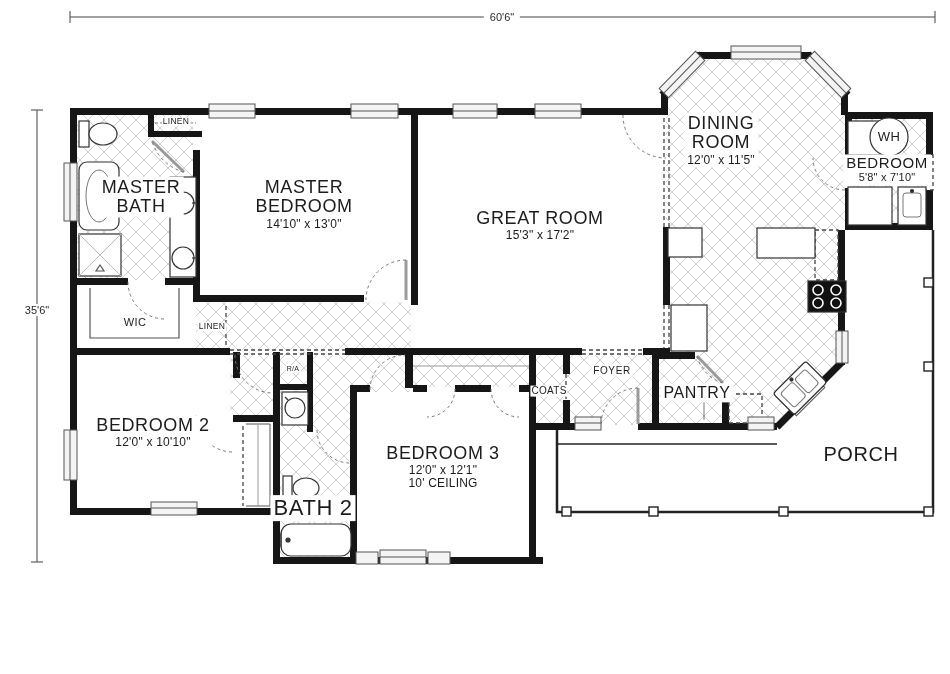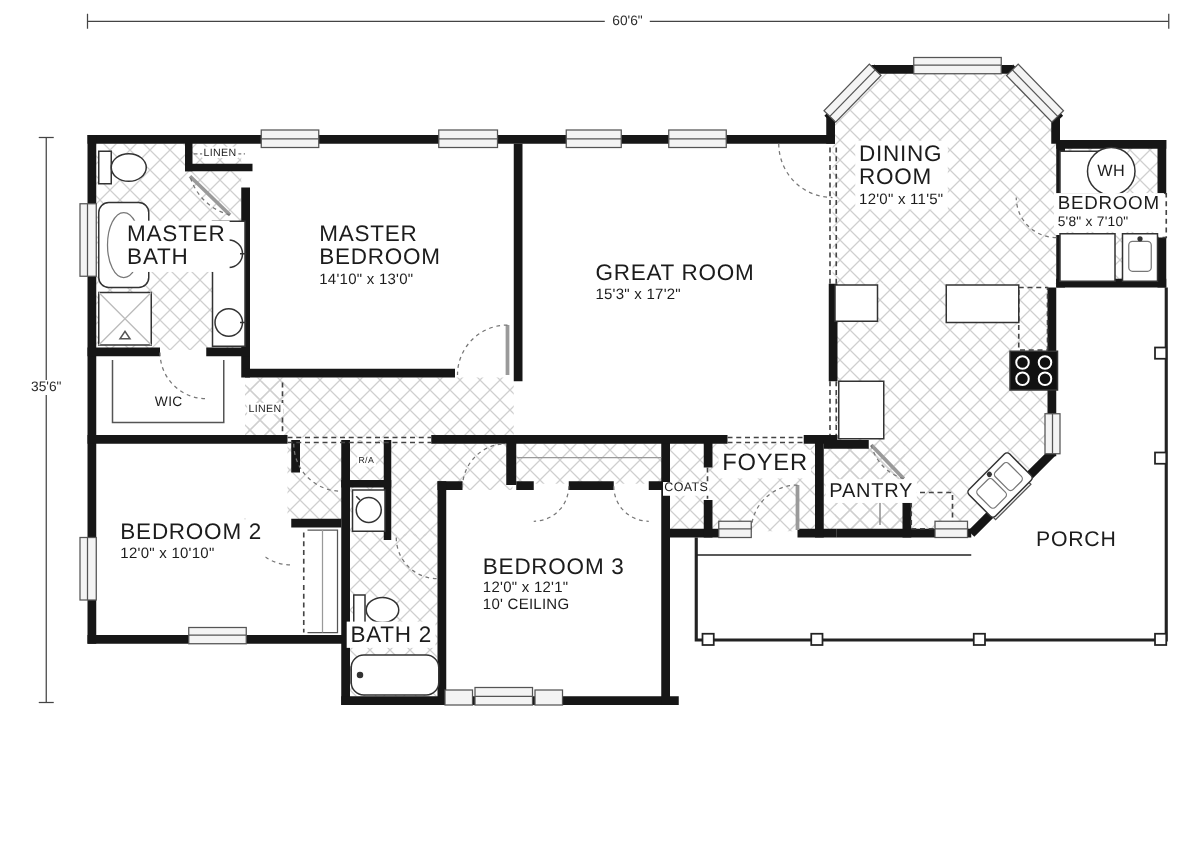--- a/index.html
+++ b/index.html
@@ -1,19 +1,19 @@
 <!DOCTYPE html>
 <html><head>
 <meta charset="utf-8">
 <style>
   html,body{margin:0;padding:0;background:#fff}
   .plan{position:relative;width:950px;height:674px;background:#fff;
         font-family:"Liberation Sans",sans-serif;overflow:hidden}
   .plan svg{position:absolute;left:0;top:0}
-  .lbl{position:absolute;transform:translate(-50%,-50%);
+  .lbl{position:absolute;transform:translate(-50%,-50%);text-align:center;
        white-space:nowrap;color:#1c1c1c;background:#fff;line-height:1.08;
        padding:1px 3px;z-index:5}
   .lbl .name{letter-spacing:.6px}
   .lbl .dims{font-size:12px;letter-spacing:.2px;font-weight:400;margin-top:1px}
   .dim-lbl{position:absolute;transform:translate(-50%,-50%);background:#fff;
        font-size:11px;color:#2b2b2b;padding:0 6px;z-index:5}
   .small{letter-spacing:.3px}
 </style>
 </head>
 <body>
@@ -300,29 +300,29 @@
   <div class="name">BEDROOM 2</div>
   <div class="dims">12'0" x 10'10"</div>
 </div>
 
 <div class="lbl" style="left:443px;top:467px;font-size:18px">
   <div class="name">BEDROOM 3</div>
   <div class="dims">12'0" x 12'1"</div>
   <div class="dims" style="margin-top:0">10' CEILING</div>
 </div>
 
-<div class="lbl" style="left:313px;top:508px;font-size:18px">
+<div class="lbl" style="left:313px;top:508px;font-size:22px">
   <div class="name">BATH 2</div>
 </div>
 
-<div class="lbl" style="left:612px;top:371px;font-size:19px">
+<div class="lbl" style="left:612px;top:371px;font-size:10px">
   <div class="name">FOYER</div>
 </div>
 
-<div class="lbl" style="left:861px;top:432px;font-size:17px;letter-spacing:2px">
+<div class="lbl" style="left:861px;top:455px;font-size:20px;letter-spacing:2px">
   <div class="name">PORCH</div>
 </div>
 
 <div class="lbl" style="left:697px;top:393px;font-size:16px">
   <div class="name">PANTRY</div>
 </div>
 
 <div class="lbl small" style="left:135px;top:323px;font-size:11px">
   <div>WIC</div>
 </div>

